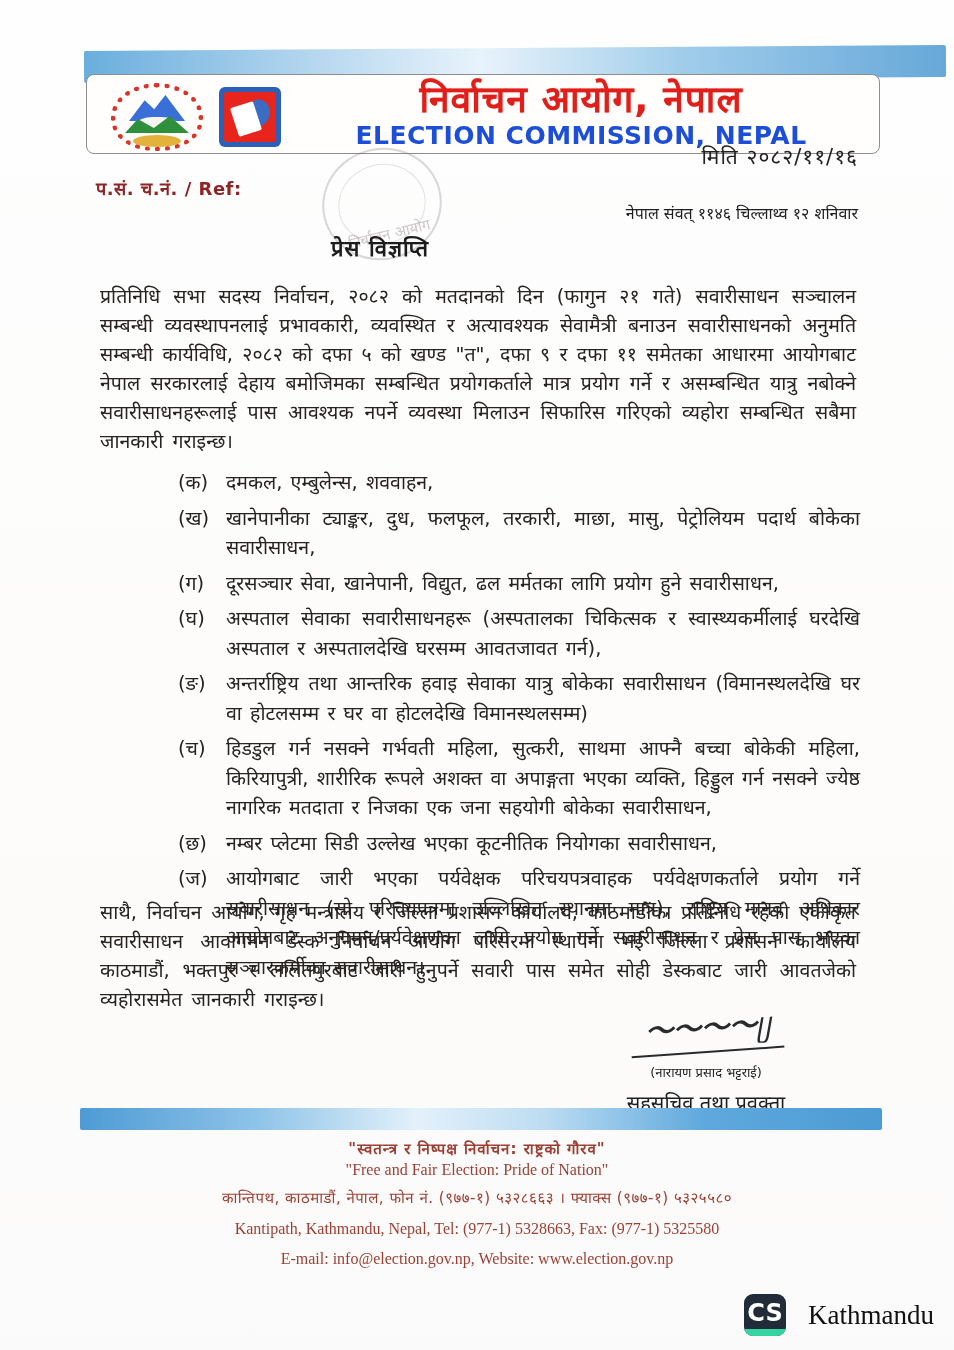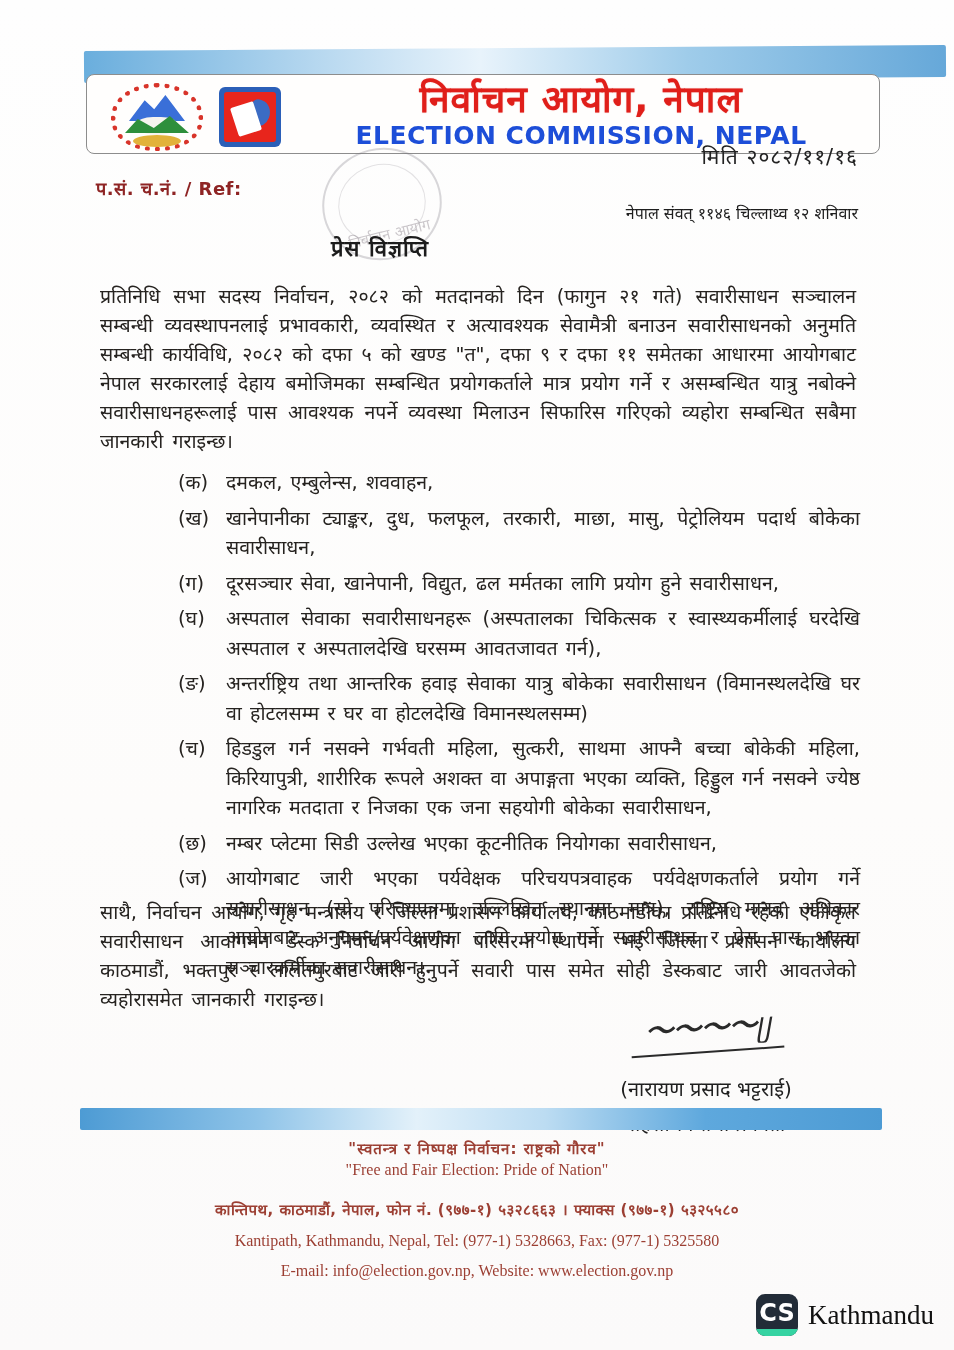--- a/index.html
+++ b/index.html
@@ -117,39 +117,39 @@
   }
 
   .sig-block { position: absolute; right: 88px; top: 1008px; width: 320px; text-align: center; }
   .sig-scribble {
     font-family: "DejaVu Serif", serif;
     font-style: italic; font-size: 30px; color: #2a2a2a;
     transform: rotate(-4deg); letter-spacing: -2px;
     border-bottom: 2px solid #2a2a2a;
     display: inline-block; padding: 0 14px 2px;
   }
-  .sig-name { font-size: 20px; color: #1e1e1e; margin-top: 22px; }
+  .sig-name { font-size: 13px; color: #1e1e1e; margin-top: 10px; }
   .sig-post { font-size: 20px; color: #1e1e1e; margin-top: 8px; }
 
   .scan-band-bottom {
     position: absolute; left: 80px; top: 1108px; width: 802px; height: 22px;
     background: linear-gradient(90deg,#4d9bd4 0%, #8ec3e8 22%, #e3f1fa 42%, #bcdcf2 58%, #5ea8dd 78%, #4d9bd4 100%);
     border-radius: 2px;
   }
 
   .footer { position: absolute; left: 0; top: 1138px; width: 954px; text-align: center; color: #9c3f33; }
   .footer .motto-np { font-size: 15px; font-weight: bold; letter-spacing: 1px; }
   .footer .motto-en { font-size: 16px; font-family: "Liberation Serif", serif; margin-top: 3px; }
-  .footer .addr-np { font-size: 15px; font-weight: bold; margin-top: 20px; letter-spacing: .5px; }
+  .footer .addr-np { font-size: 15px; font-weight: normal; margin-top: 8px; letter-spacing: .5px; }
   .footer .addr-en { font-size: 16px; font-family: "Liberation Serif", serif; margin-top: 13px; }
   .footer .contact-en { font-size: 16px; font-family: "Liberation Serif", serif; margin-top: 12px; }
 
   .camscanner {
     position: absolute; right: 20px; bottom: 14px;
-    display: flex; align-items: center; gap: 10px;
+    display: flex; align-items: center; gap: 22px;
   }
   .cs-badge {
     width: 42px; height: 42px; border-radius: 9px;
     background: #222c38; position: relative; overflow: hidden;
     display: flex; align-items: center; justify-content: center;
   }
   .cs-badge span {
     color: #ffffff; font-weight: bold; font-size: 24px; letter-spacing: 0px;
     line-height: 1; margin-top: -4px;
   }

